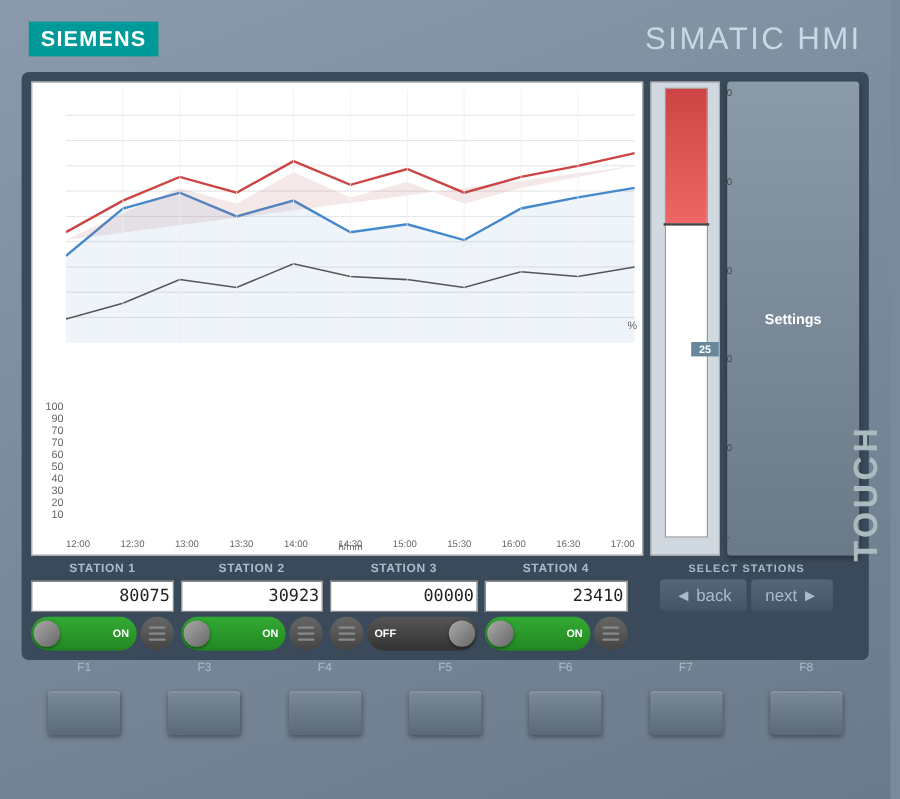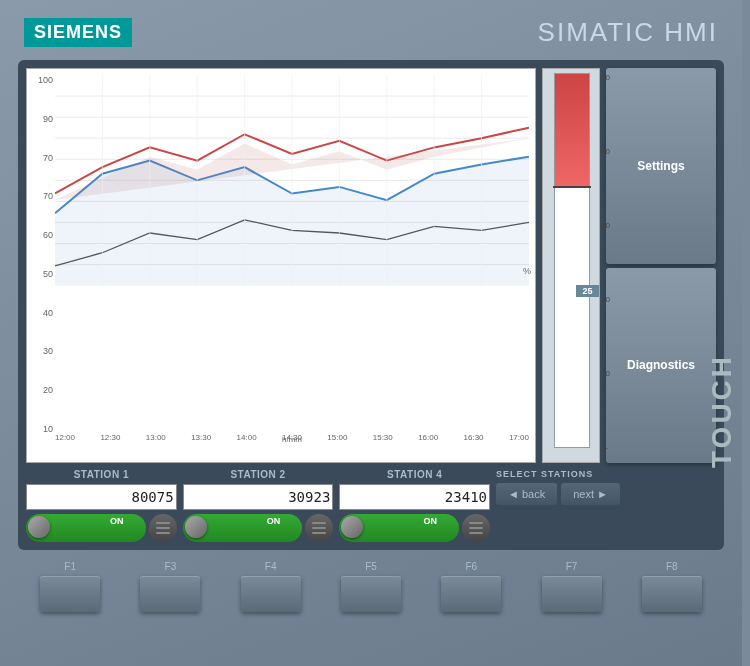--- a/index.html
+++ b/index.html
@@ -75,21 +75,21 @@
       min-height: 0;
     }
 
     .chart-y-axis {
       position: absolute;
       left: 6px;
       top: 6px;
       bottom: 28px;
       display: flex;
       flex-direction: column;
-      justify-content: space-between;
+      justify-content: flex-end;
       font-size: 9px;
       color: #666;
       width: 20px;
       text-align: right;
     }
 
     .chart-svg {
       position: absolute;
       left: 28px;
       top: 6px;
@@ -100,21 +100,21 @@
     .chart-percent {
       position: absolute;
       right: 4px;
       top: 50%;
       font-size: 9px;
       color: #666;
     }
 
     .chart-x-axis {
       position: absolute;
-      bottom: 20px;
+      bottom: 4px;
       left: 28px;
       right: 6px;
       display: flex;
       justify-content: space-between;
       font-size: 8px;
       color: #666;
     }
 
     .chart-x-label {
       position: absolute;
@@ -246,20 +246,21 @@
       text-align: right;
       font-size: 14px;
       font-family: monospace;
       padding: 4px 2px;
       color: #222;
     }
 
     
     .toggle-switch {
       display: flex;
+      align-items: center;
       background: #444;
       border-radius: 16px;
       padding: 2px;
       height: 28px;
       min-width: 50px;
       cursor: pointer;
       position: relative;
       flex: 1;
       gap: 40px;
     }
@@ -305,21 +306,21 @@
       height: 2px;
       background: #888;
       border-radius: 1px;
     }
 
     
     .select-stations {
       width: 220px;
       display: flex;
       flex-direction: column;
-      align-items: flex-start;
+      align-items: center;
       gap: 4px;
     }
 
     .select-label {
       color: #aabbcc;
       font-size: 9px;
       font-weight: bold;
       letter-spacing: 1px;
     }
 
@@ -327,41 +328,41 @@
       display: flex;
       gap: 4px;
     }
 
     .arrow-btn {
       background: linear-gradient(to bottom, #556677, #445566);
       color: #aabbcc;
       border: none;
       border-radius: 3px;
       padding: 5px 12px;
-      font-size: 11px;
+      font-size: 14px;
       cursor: pointer;
       display: flex;
       align-items: center;
       gap: 3px;
     }
 
     
     .fkeys-row {
       display: flex;
       justify-content: space-around;
       align-items: flex-end;
       padding: 4px 20px 8px 20px;
       height: 70px;
     }
 
     .fkey-group {
       display: flex;
       flex-direction: column;
       align-items: center;
-      gap: 4px;
+      gap: 14px;
     }
 
     .fkey-label {
       color: #aabbcc;
       font-size: 10px;
     }
 
     .fkey-btn {
       width: 60px;
       height: 36px;
@@ -478,21 +479,20 @@
             <span>10</span>
             <span>0-</span>
           </div>
         </div>
 
         <div style="position:absolute;left:0;right:0;top:55%;background:#668899;color:white;font-size:9px;font-weight:bold;text-align:center;padding:1px 0;margin-left:33px;">25</div>
       </div>
 
       <div class="nav-buttons">
         <button class="nav-btn">Settings</button>
-        <button class="nav-btn">Diagnostics</button>
       </div>
     </div>
 
     <div class="stations-row">
 
       <div class="station-block">
         <div class="station-label">STATION 1</div>
         <div class="station-value">80075</div>
         <div class="station-controls-wrapper">
           <div class="toggle-switch toggle-on">
@@ -516,20 +516,35 @@
             <span class="toggle-text">ON</span>
           </div>
           <div class="grip-bar">
             <div class="grip-line"></div>
             <div class="grip-line"></div>
             <div class="grip-line"></div>
           </div>
         </div>
       </div>
 
+      <div class="station-block">
+        <div class="station-label">STATION 3</div>
+        <div class="station-value">00000</div>
+        <div class="station-controls-wrapper">
+          <div class="grip-bar">
+            <div class="grip-line"></div>
+            <div class="grip-line"></div>
+            <div class="grip-line"></div>
+          </div>
+          <div class="toggle-switch toggle-off">
+            <span class="toggle-text">OFF</span>
+            <div class="toggle-knob"></div>
+          </div>
+        </div>
+      </div>
 
       <div class="station-block">
         <div class="station-label">STATION 4</div>
         <div class="station-value">23410</div>
         <div class="station-controls-wrapper">
           <div class="toggle-switch toggle-on">
             <div class="toggle-knob"></div>
             <span class="toggle-text">ON</span>
           </div>
           <div class="grip-bar">

